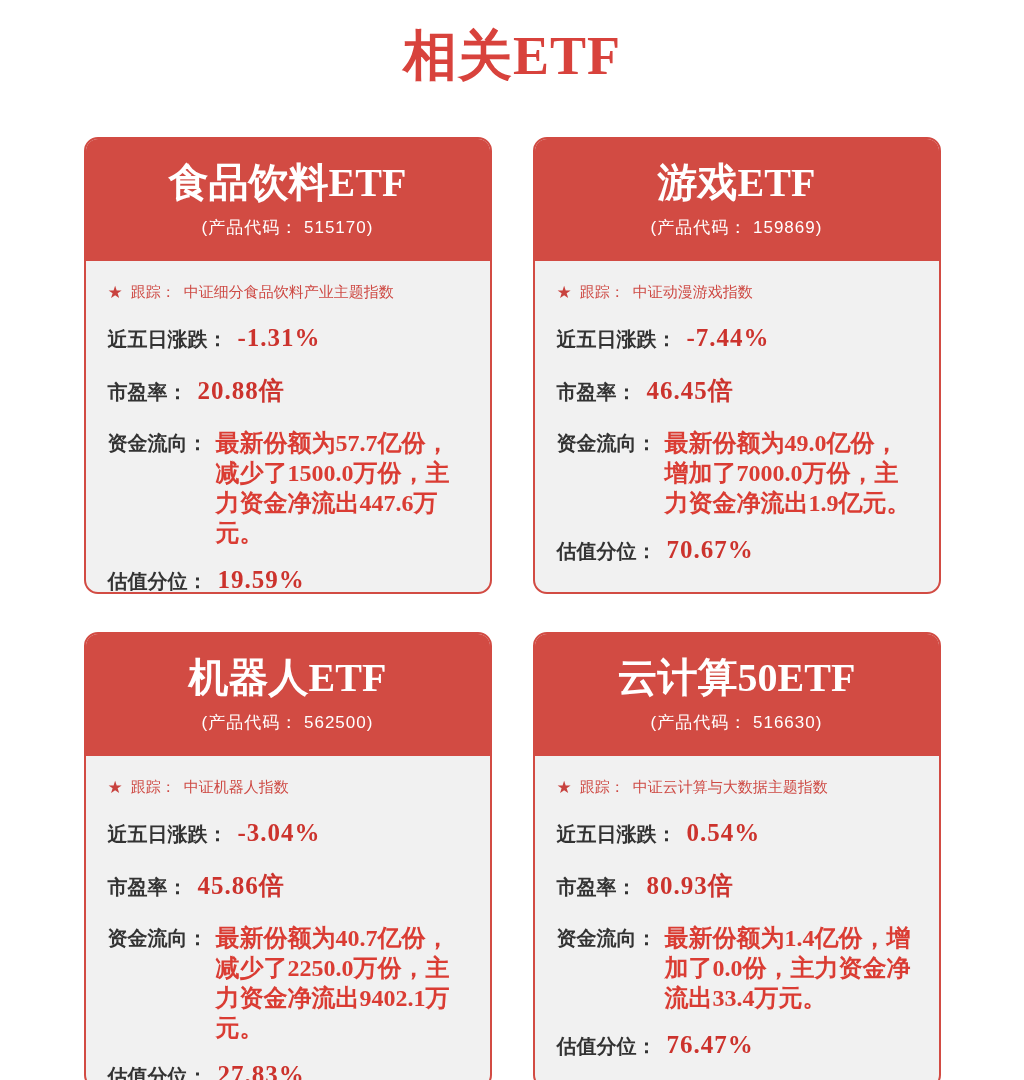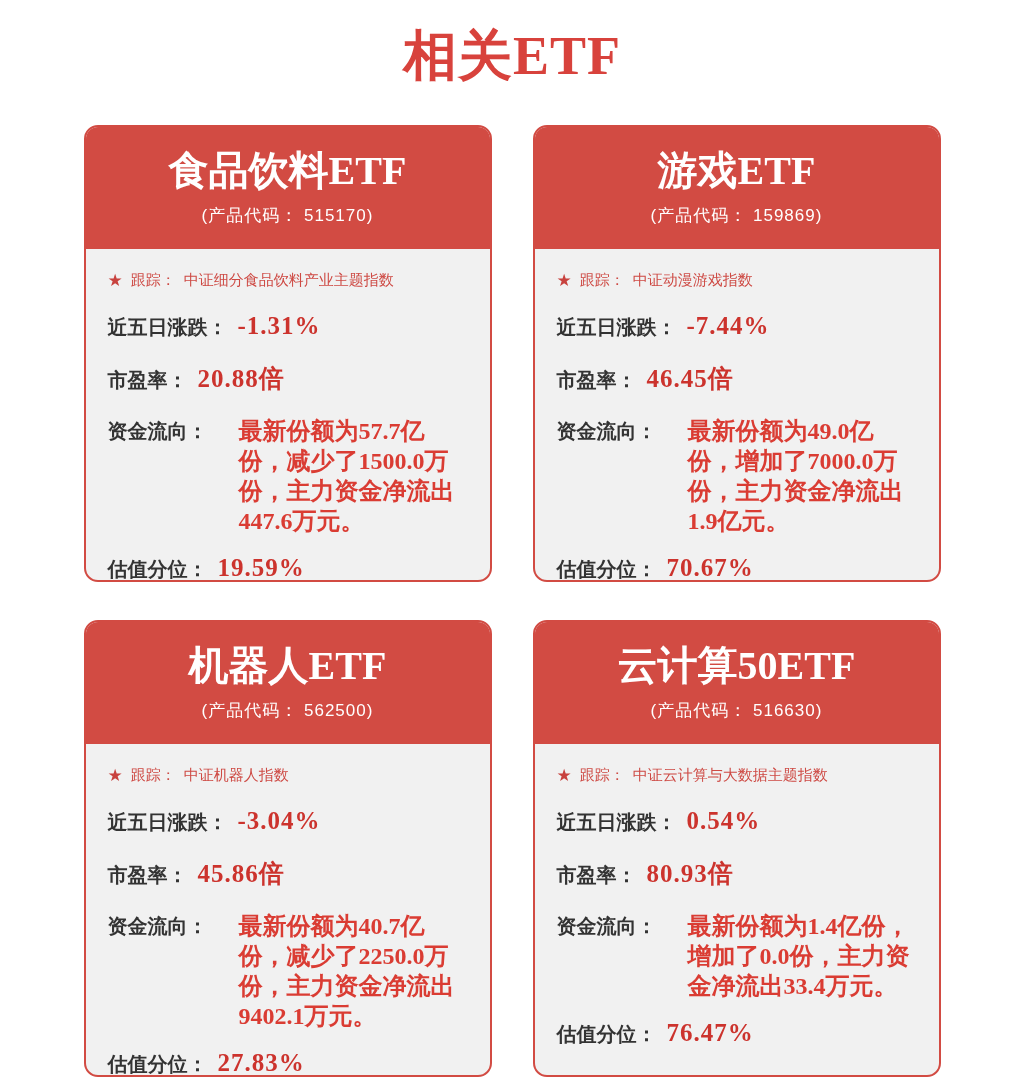--- a/index.html
+++ b/index.html
@@ -9,21 +9,21 @@
     --track-red:#ce4a44;
     --label-dark:#333333;
     --body-bg:#f1f1f1;
     --page-bg:#ffffff;
   }
   *{margin:0;padding:0;box-sizing:border-box;}
   html,body{width:1024px;background:var(--page-bg);font-family:"Liberation Sans",sans-serif;}
   body{min-height:1080px;overflow-x:hidden;}
 
   .page-title{
-    margin:20px 0 32px;
+    margin:20px 0 44px;
     text-align:center;
     font-family:"Liberation Serif",serif;
     font-weight:bold;
     font-size:54px;
     color:#d8423c;
     letter-spacing:1px;
   }
 
   .cards-grid{
     width:857px;
@@ -112,21 +112,20 @@
     justify-content:center;
   }
   .flow-row .stat-label{line-height:30px;}
   .flow-value{
     flex:1;
     font-family:"Liberation Serif",serif;
     font-weight:bold;
     font-size:24px;
     line-height:30px;
     color:var(--flow-red);
-    margin-left:23px;
   }
 
   .percentile-row{margin-bottom:0;}
 </style>
 </head>
 <body>
 
 <h1 class="page-title">相关ETF</h1>
 
 <div class="cards-grid">

